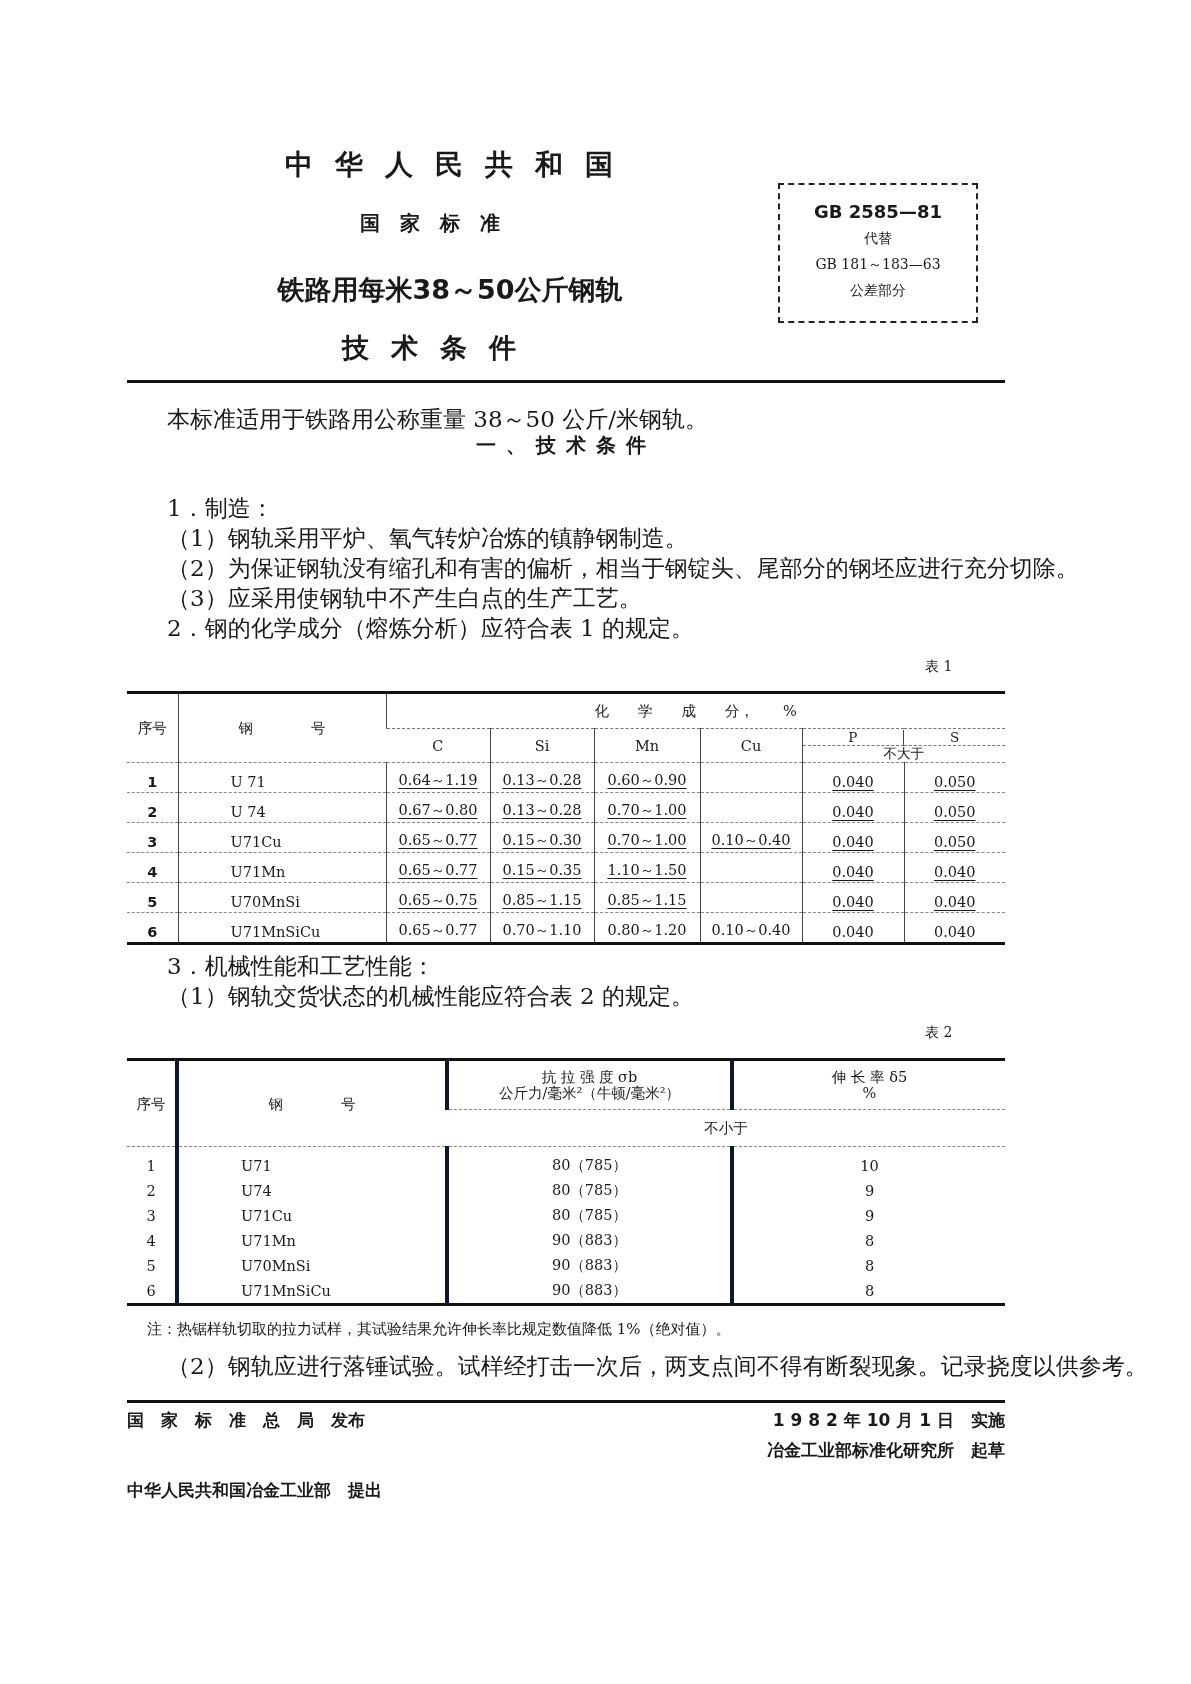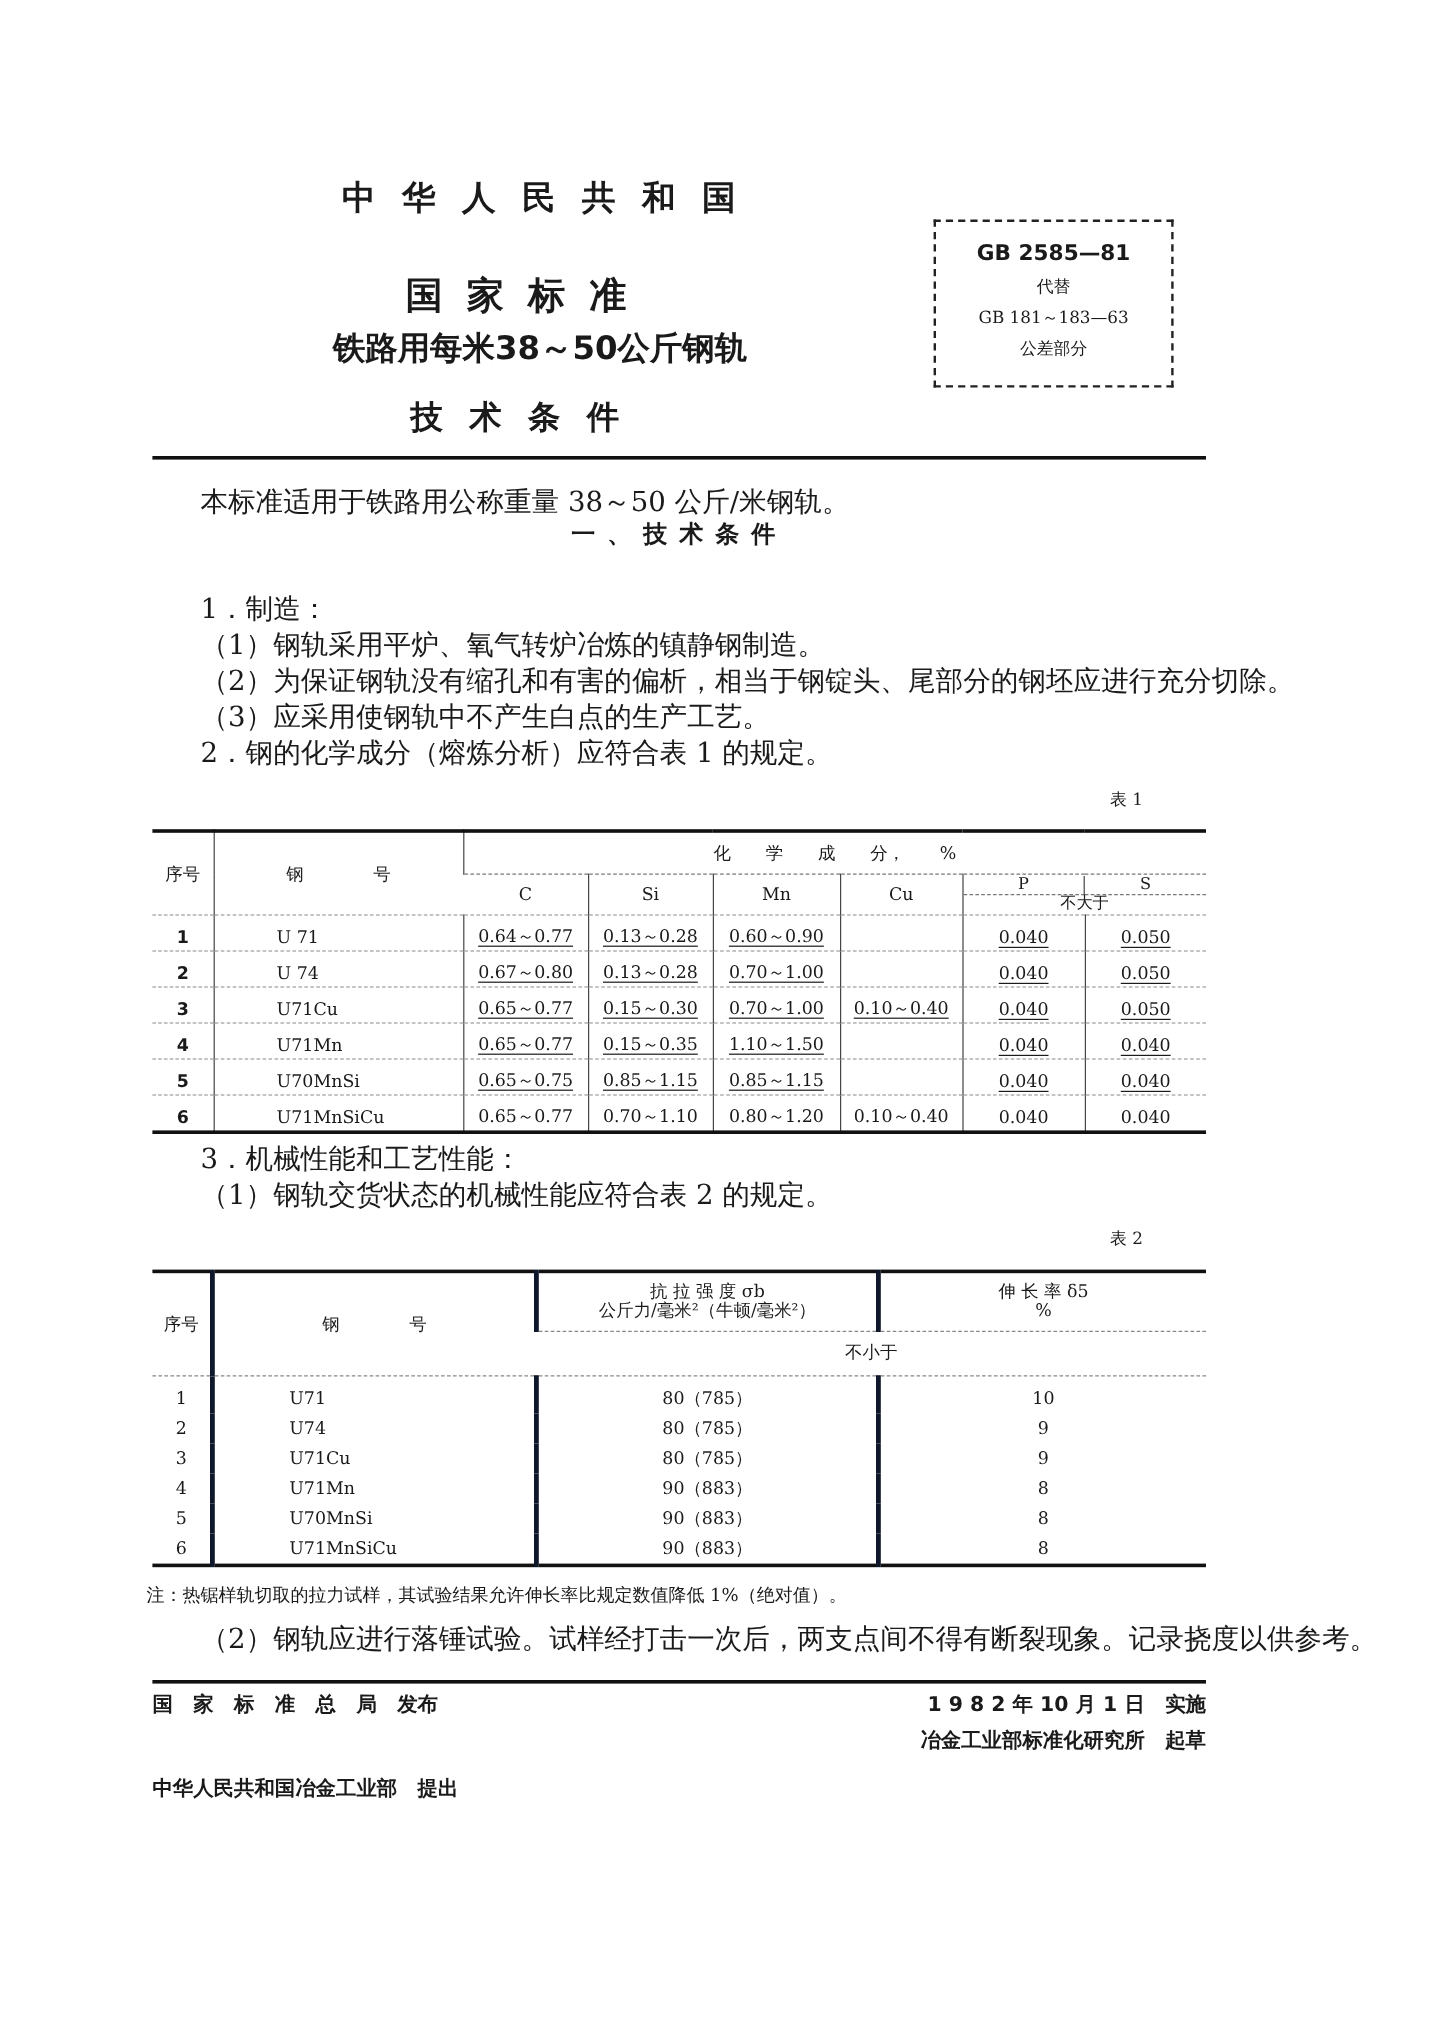--- a/index.html
+++ b/index.html
@@ -3,21 +3,21 @@
 <meta charset="utf-8">
 <style>
   html, body { margin: 0; padding: 0; background: #ffffff; }
   body { width: 1191px; height: 1684px; position: relative; overflow: hidden;
          font-family: "DejaVu Serif", "Liberation Serif", serif; color: #1a1a1a; }
   .abs { position: absolute; }
   .bold { font-family: "DejaVu Sans", "Liberation Sans", sans-serif; font-weight: bold; }
 
   
   .h-country { left: 270px; top: 146px; width: 380px; text-align: center; font-size: 28px; letter-spacing: 22px; }
-  .h-std { left: 280px; top: 226px; width: 320px; text-align: center; font-size: 31px; letter-spacing: 20px; }
+  .h-std { left: 280px; top: 210px; width: 320px; text-align: center; font-size: 20px; letter-spacing: 20px; }
   .h-title { left: 240px; top: 272px; width: 420px; text-align: center; font-size: 27px; }
   .h-title2 { left: 260px; top: 330px; width: 360px; text-align: center; font-size: 27px; letter-spacing: 22px; }
 
   .gb-box { left: 778px; top: 183px; width: 200px; height: 140px;
             border: 2px dashed #222; box-sizing: border-box; text-align: center; }
   .gb-code { margin-top: 16px; font-size: 18px; }
   .gb-small { font-size: 14px; margin-top: 8px; }
 
   .rule { left: 127px; width: 878px; height: 3px; background: #111; }
 
@@ -111,21 +111,21 @@
           <span style="flex:1; border-bottom:1px dashed #777;">S</span>
         </div>
         <div>不大于</div>
       </th>
     </tr>
   </thead>
   <tbody>
     <tr>
       <td class="bold">1</td>
       <td class="grade">U 71</td>
-      <td class="val">0.64～0.77</td>
+      <td class="val">0.64～1.19</td>
       <td class="val">0.13～0.28</td>
       <td class="val">0.60～0.90</td>
       <td class="val"></td>
       <td class="val">0.040</td>
       <td class="val">0.050</td>
     </tr>
     <tr>
       <td class="bold">2</td>
       <td class="grade">U 74</td>
       <td class="val">0.67～0.80</td>
@@ -240,21 +240,21 @@
     </tr>
     <tr>
       <td>6</td>
       <td class="grade">U71MnSiCu</td>
       <td>90（883）</td>
       <td>8</td>
     </tr>
   </tbody>
 </table>
 
-<div class="abs para note" style="left:122px; top:1318px;text-align:right;">注：热锯样轨切取的拉力试样，其试验结果允许伸长率比规定数值降低 1%（绝对值）。</div>
+<div class="abs para note" style="left:147px; top:1318px;text-align:right;">注：热锯样轨切取的拉力试样，其试验结果允许伸长率比规定数值降低 1%（绝对值）。</div>
 <div class="abs para" style="left:167px; top:1355px;">（2）钢轨应进行落锤试验。试样经打击一次后，两支点间不得有断裂现象。记录挠度以供参考。</div>
 
 <div class="abs rule" style="top:1400px;"></div>
 
 <div class="abs foot bold" style="left:127px; top:1409px;">国　家　标　准　总　局　发布</div>
 <div class="abs foot bold" style="right:186px; top:1409px;">1 9 8 2 年 10 月 1 日　实施</div>
 <div class="abs foot bold" style="left:127px; top:1479px;">中华人民共和国冶金工业部　提出</div>
 <div class="abs foot bold" style="right:186px; top:1439px;">冶金工业部标准化研究所　起草</div>
 
 </body></html>

